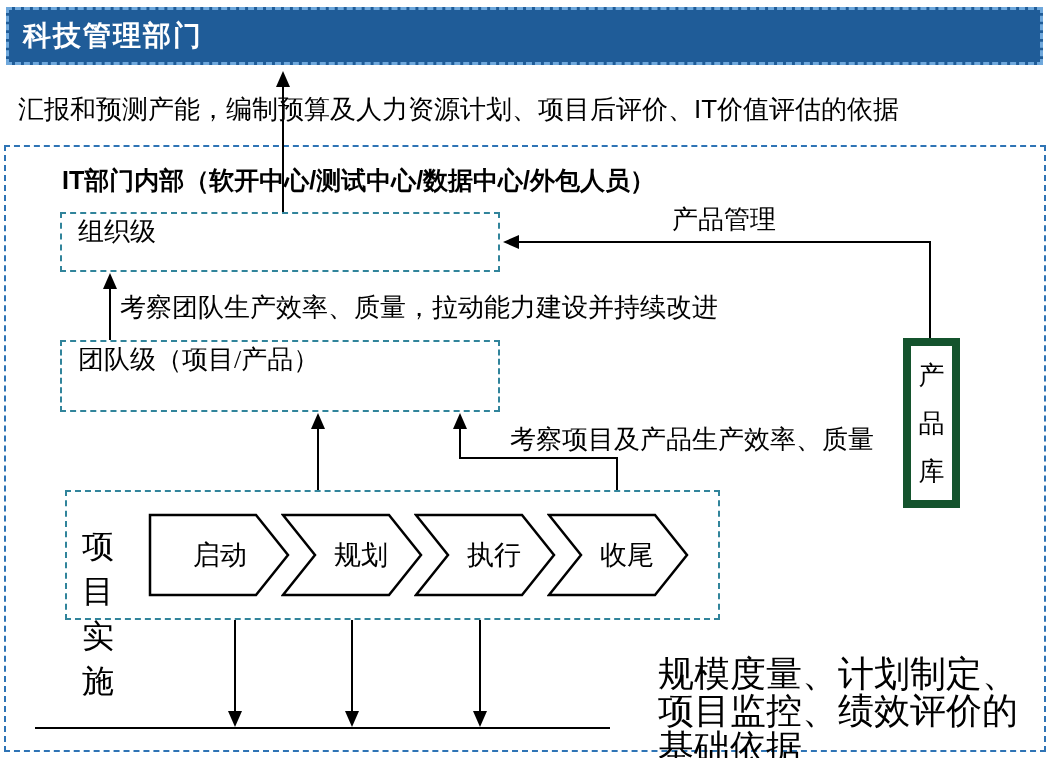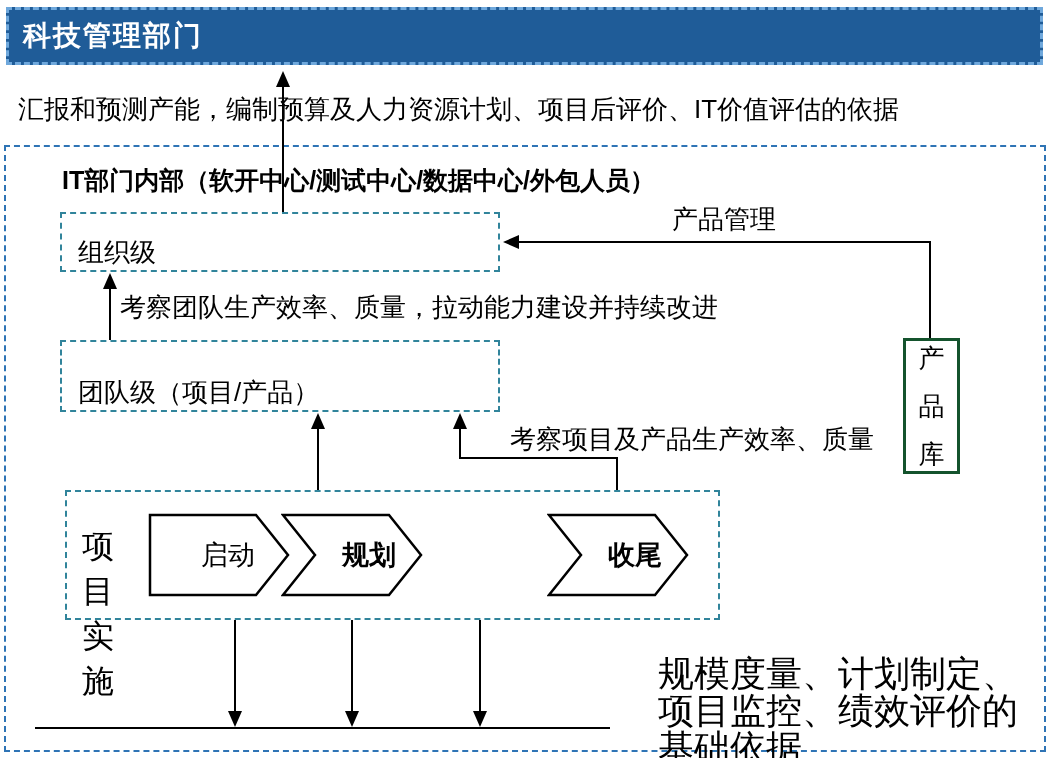--- a/index.html
+++ b/index.html
@@ -16,41 +16,41 @@
   .header-title{color:#ffffff;font-weight:bold;font-size:28px;letter-spacing:2px;}
   
   .top-caption{position:absolute;left:18px;top:92px;font-size:26px;z-index:3;white-space:nowrap;}
   .bottom-caption{position:absolute;left:630px;top:655px;width:360px;font-size:36px;line-height:37px;z-index:3;margin-left:28px;}
   
   .outer-box{position:absolute;left:4px;top:145px;width:1042px;height:607px;box-sizing:border-box;
     border:2px dashed var(--outer-border,#2E74B5);z-index:1;}
   .outer-title{position:absolute;left:18px;top:164px;font-size:25px;font-weight:bold;z-index:3;white-space:nowrap;margin-left:44px;}
   
   .dashed-box{position:absolute;box-sizing:border-box;border:2px dashed var(--inner-border,#31849B);
-    display:flex;align-items:flex-end;padding-left:16px;font-size:26px;z-index:2;}
+    display:flex;align-items:flex-start;padding-left:16px;font-size:26px;z-index:2;font-family:Liberation Serif, serif;}
   .org-box{left:60px;top:212px;width:440px;height:60px;}
   .team-box{left:60px;top:340px;width:440px;height:72px;}
   .impl-box{left:65px;top:490px;width:655px;height:130px;padding-left:0;}
   
   .label{position:absolute;font-size:26px;z-index:3;white-space:nowrap;}
   .lbl-product-mgmt{left:672px;top:202px;}
   .lbl-improve{left:120px;top:290px;}
   .lbl-resource{left:123px;top:434px;}
   .lbl-quality{left:468px;top:422px;margin-left:42px;}
   
   .impl-label{position:absolute;left:82px;top:524px;width:56px;font-size:32px;line-height:45px;
     word-break:break-all;z-index:3;}
   .phase{position:absolute;top:513px;width:144px;height:84px;z-index:4;}
   .phase svg{position:absolute;left:0;top:0;}
   .phase-label{position:absolute;width:100%;top:50%;transform:translateY(-50%);
-    text-align:center;font-size:27px;z-index:1;margin-left:8px;}
-  .phase.chev .phase-label{padding-left:16px;box-sizing:border-box;font-weight:bold;}
+    text-align:center;font-size:27px;z-index:1;}
+  .phase.chev .phase-label{padding-left:16px;box-sizing:border-box;}
   
-  .repo-box{position:absolute;left:903px;top:338px;width:57px;height:136px;box-sizing:border-box;
-    border:3px solid #14532d;display:flex;align-items:center;justify-content:center;background:#fff;z-index:3;}
+  .repo-box{position:absolute;left:903px;top:338px;width:57px;height:170px;box-sizing:border-box;
+    border:8px solid #14532d;display:flex;align-items:center;justify-content:center;background:#fff;z-index:3;}
   .repo-text{width:28px;font-size:26px;line-height:48px;word-break:break-all;text-align:center;}
   
   .arrows{position:absolute;left:0;top:0;z-index:2;pointer-events:none;}
   .arrows line,.arrows path{stroke:var(--line,#000);stroke-width:2;fill:none;}
 </style>
 </head>
 <body>
 
 <div class="stage">
 
@@ -83,20 +83,26 @@
       <polygon points="2,2 108,2 140,42 108,82 2,82" fill="#fff" stroke="#000" stroke-width="2.5"></polygon>
     </svg>
     <span class="phase-label">启动</span>
   </div>
   <div class="phase chev" style="left:281px">
     <svg width="144" height="84" viewBox="0 0 144 84">
       <polygon points="2,2 108,2 140,42 108,82 2,82 34,42" fill="#fff" stroke="#000" stroke-width="2.5"></polygon>
     </svg>
     <span class="phase-label">规划</span>
   </div>
+  <div class="phase chev" style="left:414px">
+    <svg width="144" height="84" viewBox="0 0 144 84">
+      <polygon points="2,2 108,2 140,42 108,82 2,82 34,42" fill="#fff" stroke="#000" stroke-width="2.5"></polygon>
+    </svg>
+    <span class="phase-label">执行</span>
+  </div>
   <div class="phase chev" style="left:547px">
     <svg width="144" height="84" viewBox="0 0 144 84">
       <polygon points="2,2 108,2 140,42 108,82 2,82 34,42" fill="#fff" stroke="#000" stroke-width="2.5"></polygon>
     </svg>
     <span class="phase-label">收尾</span>
   </div>
 
   <div class="repo-box">
     <div class="repo-text">产品库</div>
   </div>

